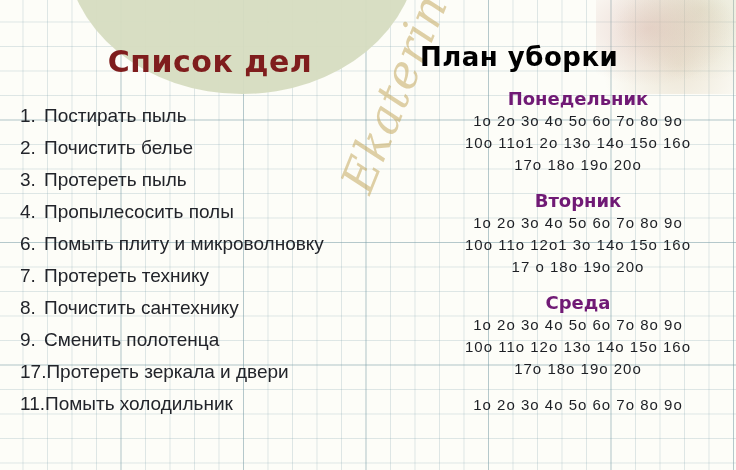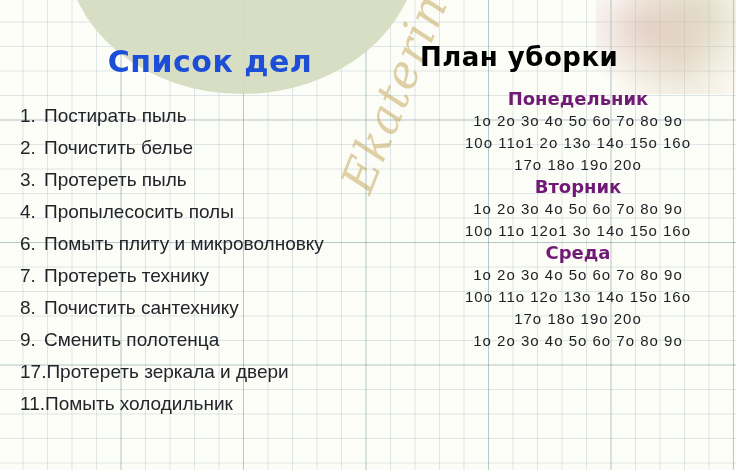--- a/index.html
+++ b/index.html
@@ -104,21 +104,21 @@
 
   .title-left {
     position: absolute;
     left: 0;
     top: 44px;
     width: 420px;
     text-align: center;
     font-family: "DejaVu Sans", sans-serif;
     font-weight: bold;
     font-size: 30px;
-    color: #1d4ed8;
+    color: #7f1d1d;
     letter-spacing: 0.5px;
   }
 
   .title-right {
     position: absolute;
     left: 0;
     top: 42px;
     width: 316px;
     text-align: left;
     font-family: "DejaVu Sans", sans-serif;
@@ -167,21 +167,21 @@
     line-height: 22px;
     letter-spacing: 1px;
   }
   .schedule {
     position: absolute;
     left: 0;
     top: 88px;
     width: 316px;
   }
   .day-block + .day-block {
-    margin-top: 0;
+    margin-top: 14px;
   }
 </style>
 </head>
 <body>
 
 <div class="page">
 
   <div class="grid"></div>
   <div class="grid-bold"></div>
   <div class="circle-deco"></div>
@@ -218,20 +218,21 @@
           <div>10о 11о1 2о 13о 14о 15о 16о</div>
           <div>17о 18о 19о 20о</div>
         </div>
       </div>
 
       <div class="day-block">
         <div class="day-name">Вторник</div>
         <div class="day-rows">
           <div>1о 2о 3о 4о 5о 6о 7о 8о 9о</div>
           <div>10о 11о 12о1 3о 14о 15о 16о</div>
+          <div>17 о 18о 19о 20о</div>
         </div>
       </div>
 
       <div class="day-block">
         <div class="day-name">Среда</div>
         <div class="day-rows">
           <div>1о 2о 3о 4о 5о 6о 7о 8о 9о</div>
           <div>10о 11о 12о 13о 14о 15о 16о</div>
           <div>17о 18о 19о 20о</div>
         </div>

